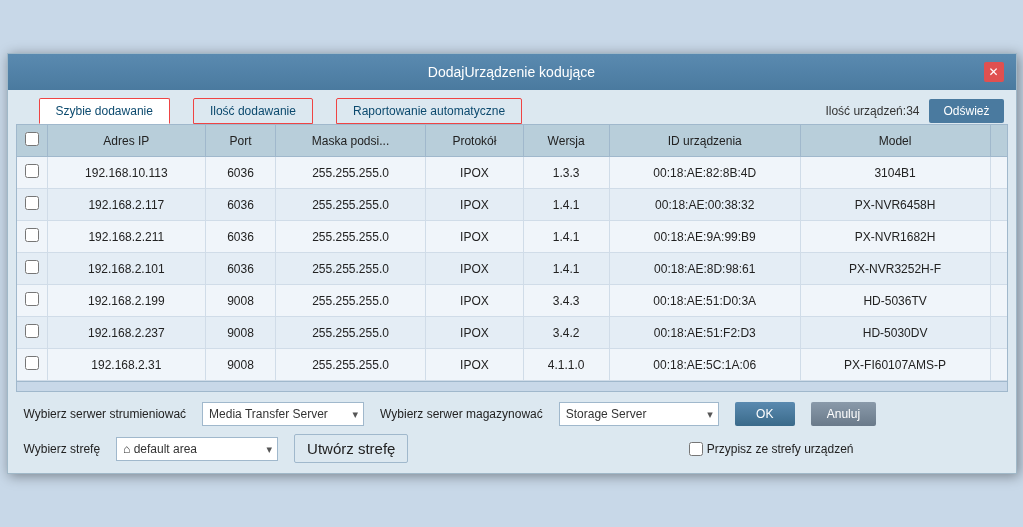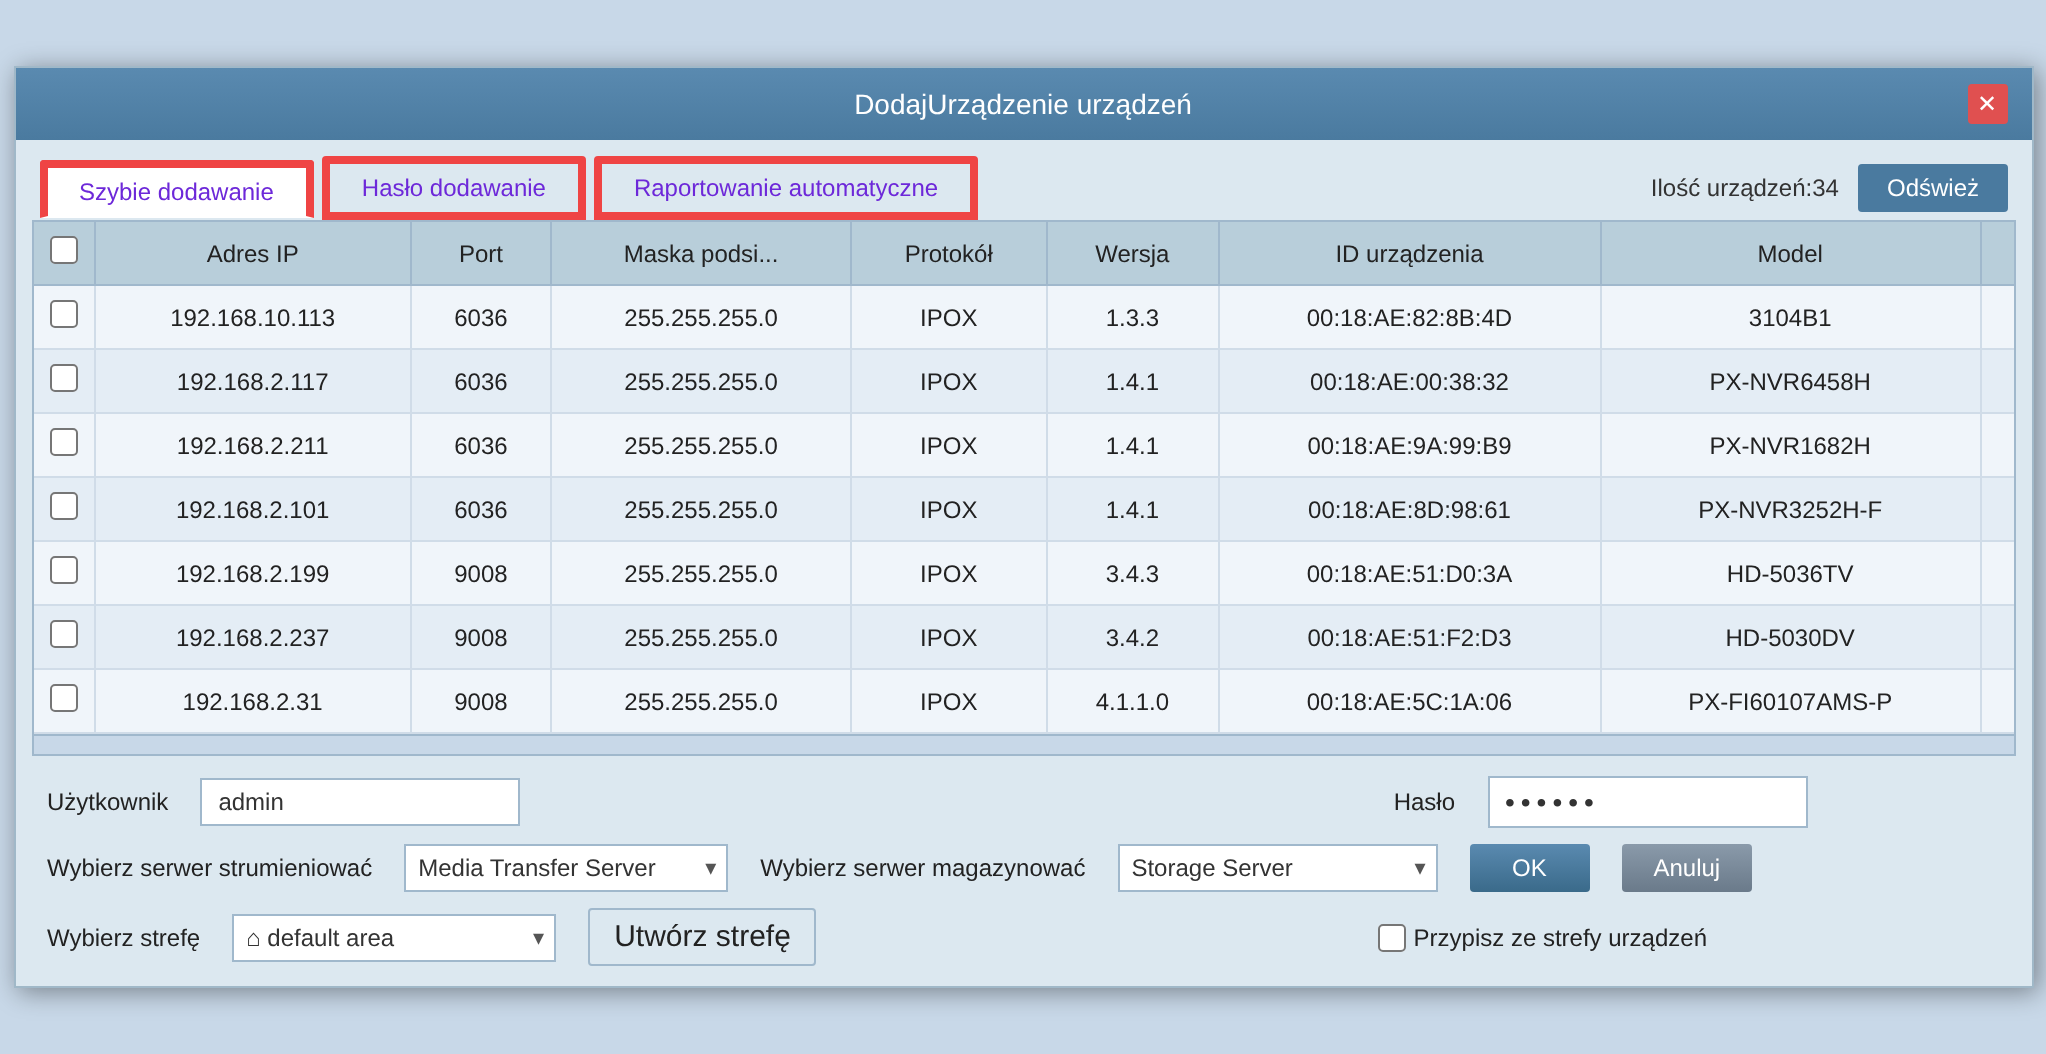--- a/index.html
+++ b/index.html
@@ -52,26 +52,27 @@
     }
     .tabs-bar {
       background: #dce8f0;
       padding: 8px 12px 0 12px;
       display: flex;
       align-items: center;
       gap: 4px;
     }
     .tab-btn {
       padding: 5px 16px;
-      border: 4px solid #ef4444;
+      border: 1px solid #ef4444;
       background: #dce8f0;
       cursor: pointer;
       font-size: 12px;
-      color: #6d28d9;
+      color: #0c4a6e;
       border-radius: 2px 2px 0 0;
+      margin-left: 19px;
     }
     .tab-btn.active {
       background: white;
       border-bottom: 1px solid white;
       font-weight: 500;
     }
     .device-count {
       margin-left: auto;
       font-size: 12px;
       color: #333;
@@ -222,27 +223,27 @@
     .spacer { flex: 1; }
     .password-dots { letter-spacing: 3px; font-size: 14px; }
   </style>
 </head>
 <body>
 
 <div class="dialog">
 
   <div class="title-bar">
     <span style="width:20px"></span>
-    <span class="title-bar-text">DodajUrządzenie urządzeń</span>
+    <span class="title-bar-text">DodajUrządzenie kodujące</span>
     <button class="close-btn">✕</button>
   </div>
 
   <div class="tabs-bar">
     <button class="tab-btn active">Szybie dodawanie</button>
-    <button class="tab-btn">Hasło dodawanie</button>
+    <button class="tab-btn">Ilość dodawanie</button>
     <button class="tab-btn">Raportowanie automatyczne</button>
     <div class="device-count">
       <span>Ilość urządzeń:</span><span>34</span>
     </div>
     <button class="refresh-btn">Odśwież</button>
   </div>
 
   <div class="table-container">
     <div class="table-wrapper">
       <table>
@@ -354,28 +355,20 @@
       <td></td>
     </tr>
           </tbody>
       </table>
     </div>
     <div class="scrollbar-h"></div>
   </div>
 
   <div class="form-section">
 
-    <div class="form-row">
-      <label class="form-label">Użytkownik</label>
-      <input class="form-input" type="text" style="width: 160px;" id="user-input" value="admin">
-      <div class="spacer"></div>
-      <label class="form-label">Hasło</label>
-      <input class="form-input password-dots" type="password" style="width: 160px;" id="password-input" value="123456">
-      <div style="width:80px;"></div>
-    </div>
 
     <div class="form-row">
       <label class="form-label">Wybierz serwer strumieniować</label>
       <div class="select-wrapper">
         <select class="form-select" style="width:162px;" id="stream-server-select">
           <option>Media Transfer Server</option>
         </select>
       </div>
       <label class="form-label">Wybierz serwer magazynować</label>
       <div class="select-wrapper">

